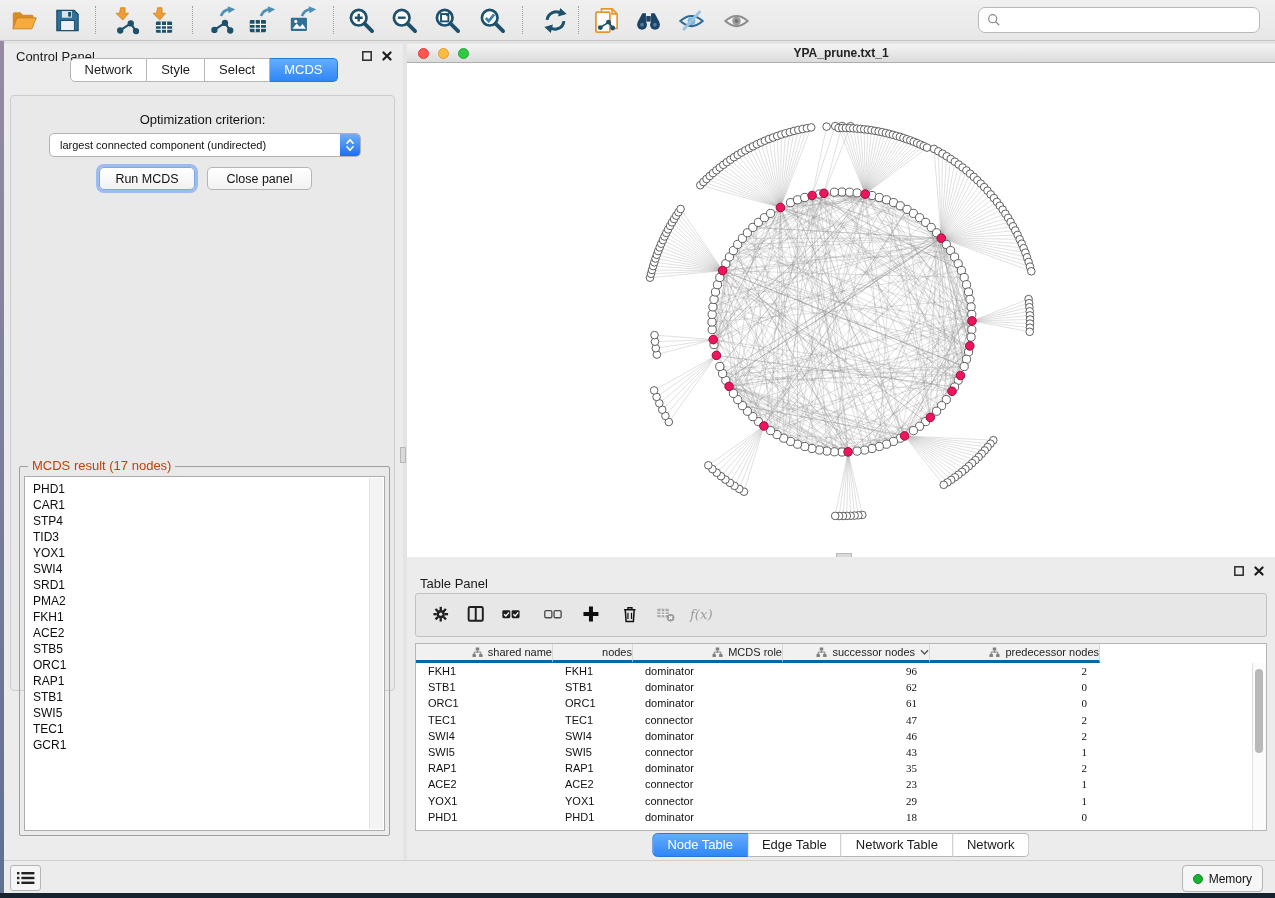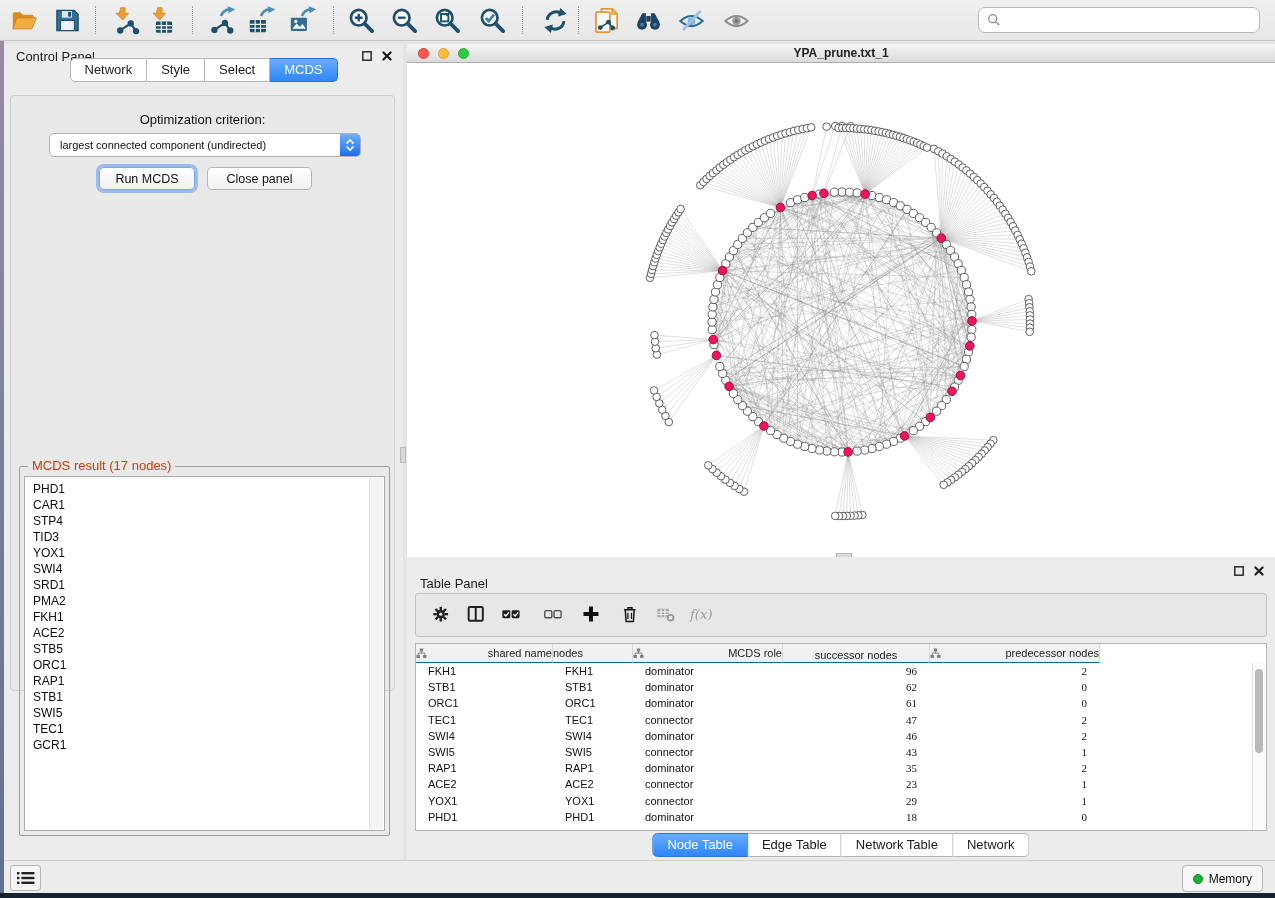--- a/index.html
+++ b/index.html
@@ -73,22 +73,22 @@
 
   
   .tp{position:absolute;left:407px;top:557px;width:868px;height:303px;background:#ececec;}
   .tp-toolbar{position:absolute;left:8px;top:36px;width:852px;height:44px;background:#e7e7e7;
        border:1px solid #c2c2c2;border-radius:3px;box-sizing:border-box;}
   .ttool{position:absolute;top:10px;width:23px;height:23px;}
   .ttool svg{width:100%;height:100%;display:block;}
   .tp-table{position:absolute;left:8px;top:86px;width:852px;height:188px;background:#fff;
        border:1px solid #b5b5b5;box-sizing:border-box;}
   .thead{position:absolute;left:0;top:0;height:19px;display:flex;}
-  .th{background:#f1f1f1;border-right:1px solid #d8d8d8;border-bottom:1px solid #0369a1;
-       box-sizing:border-box;display:flex;align-items:center;justify-content:space-between;gap:5px;
+  .th{background:#f1f1f1;border-right:1px solid #d8d8d8;border-bottom:3px solid #0369a1;
+       box-sizing:border-box;display:flex;align-items:center;justify-content:flex-end;gap:5px;
        font-size:11px;color:#222;height:19px;}
   .trows{position:absolute;left:0;top:19px;}
   .tr{display:flex;height:16.2px;align-items:center;}
   .td{font-size:11px;color:#111;box-sizing:border-box;white-space:nowrap;}
   .td.num{text-align:right;padding-right:13px;font-family:Liberation Serif, serif;}
   .td.txt{padding-left:12px;}
   .tscroll{position:absolute;right:0;top:19px;width:13px;height:167px;background:#fbfbfb;
        border-left:1px solid #e0e0e0;}
   .tscroll .thumb{position:absolute;left:2px;top:6px;width:8px;height:84px;background:#b9b9b9;border-radius:4px;}
   .tp-tabs{position:absolute;left:50%;transform:translateX(-50%);top:276px;}
@@ -1223,21 +1223,21 @@
               <svg width="11" height="11" viewBox="0 0 11 11">
                 <g fill="#7f7f7f">
                   <rect x="3.8" y="0.5" width="3.4" height="3"></rect>
                   <rect x="0.5" y="7" width="3.4" height="3"></rect>
                   <rect x="7.1" y="7" width="3.4" height="3"></rect>
                 </g>
                 <path d="M5.5 3.5 v1.6 M2.2 7 V5.1 h6.6 V7" stroke="#7f7f7f" fill="none" stroke-width="1"></path>
               </svg>
               <span>MCDS role</span>
             </div>
-            <div class="th" style="width: 147px; flex-direction: column;">
+            <div class="th" style="width: 147px;">
               <svg width="11" height="11" viewBox="0 0 11 11">
                 <g fill="#7f7f7f">
                   <rect x="3.8" y="0.5" width="3.4" height="3"></rect>
                   <rect x="0.5" y="7" width="3.4" height="3"></rect>
                   <rect x="7.1" y="7" width="3.4" height="3"></rect>
                 </g>
                 <path d="M5.5 3.5 v1.6 M2.2 7 V5.1 h6.6 V7" stroke="#7f7f7f" fill="none" stroke-width="1"></path>
               </svg>
               <span>successor nodes</span>
               <svg width="9" height="7" viewBox="0 0 9 7">

